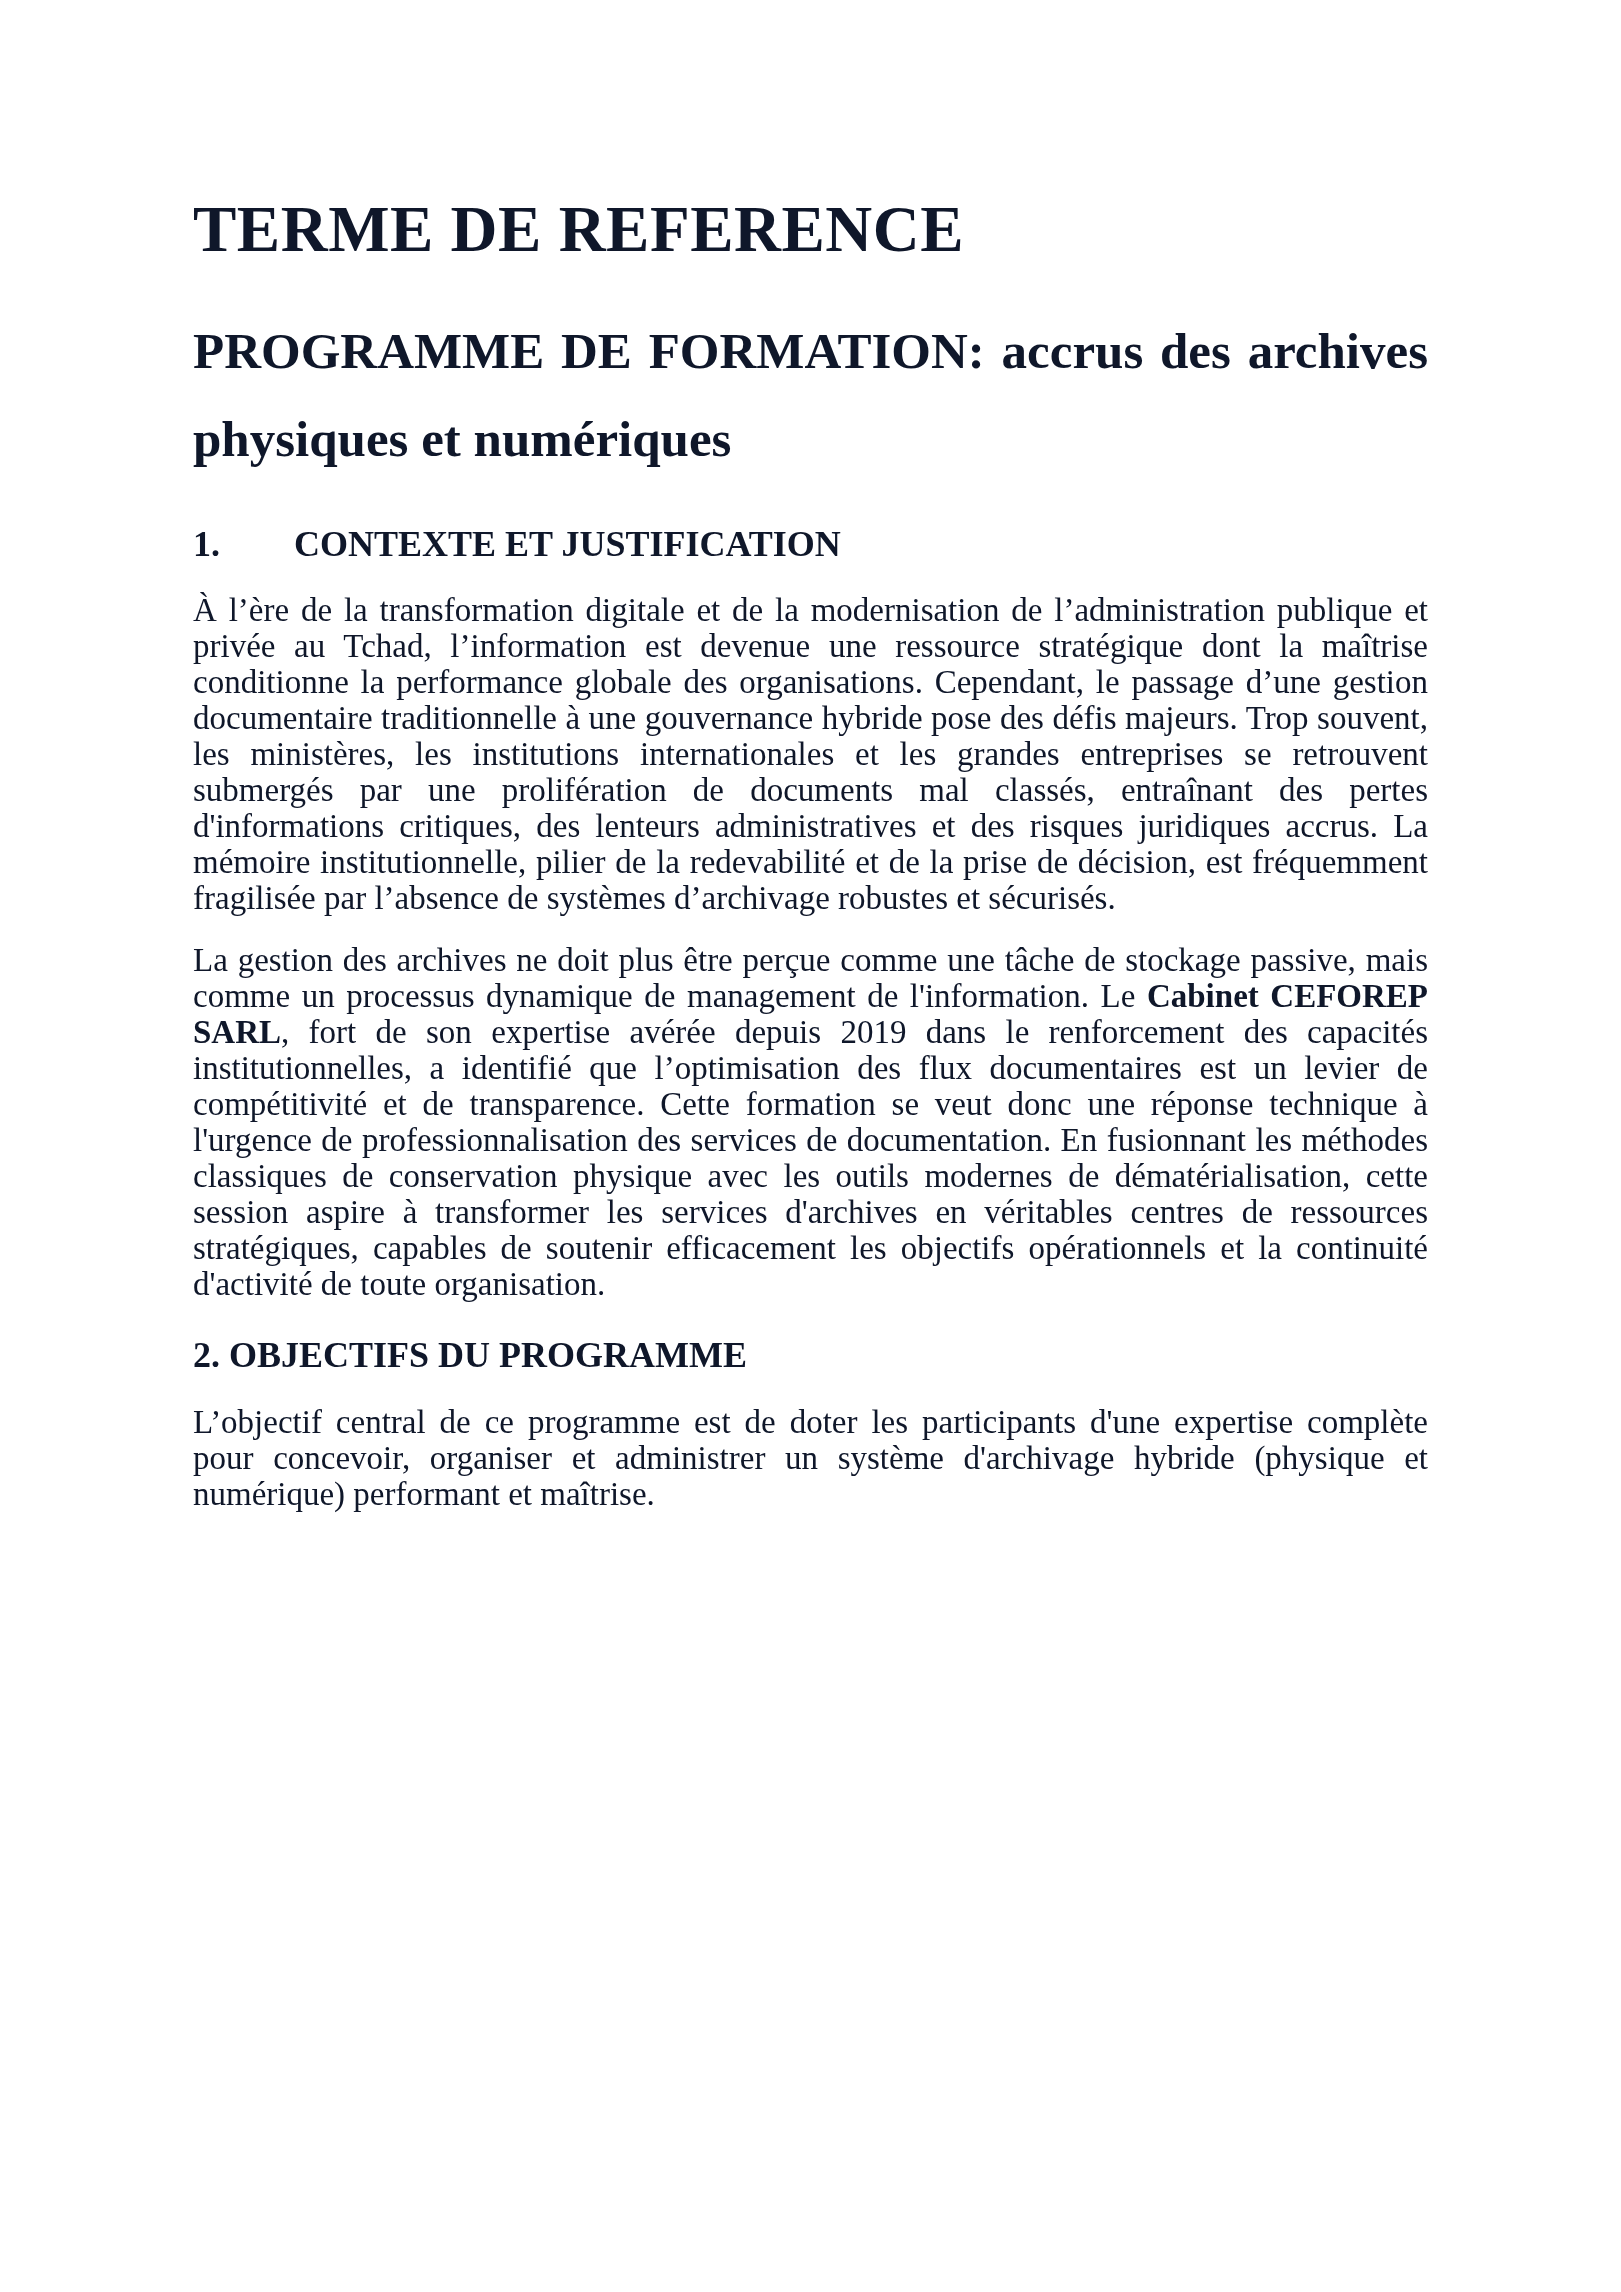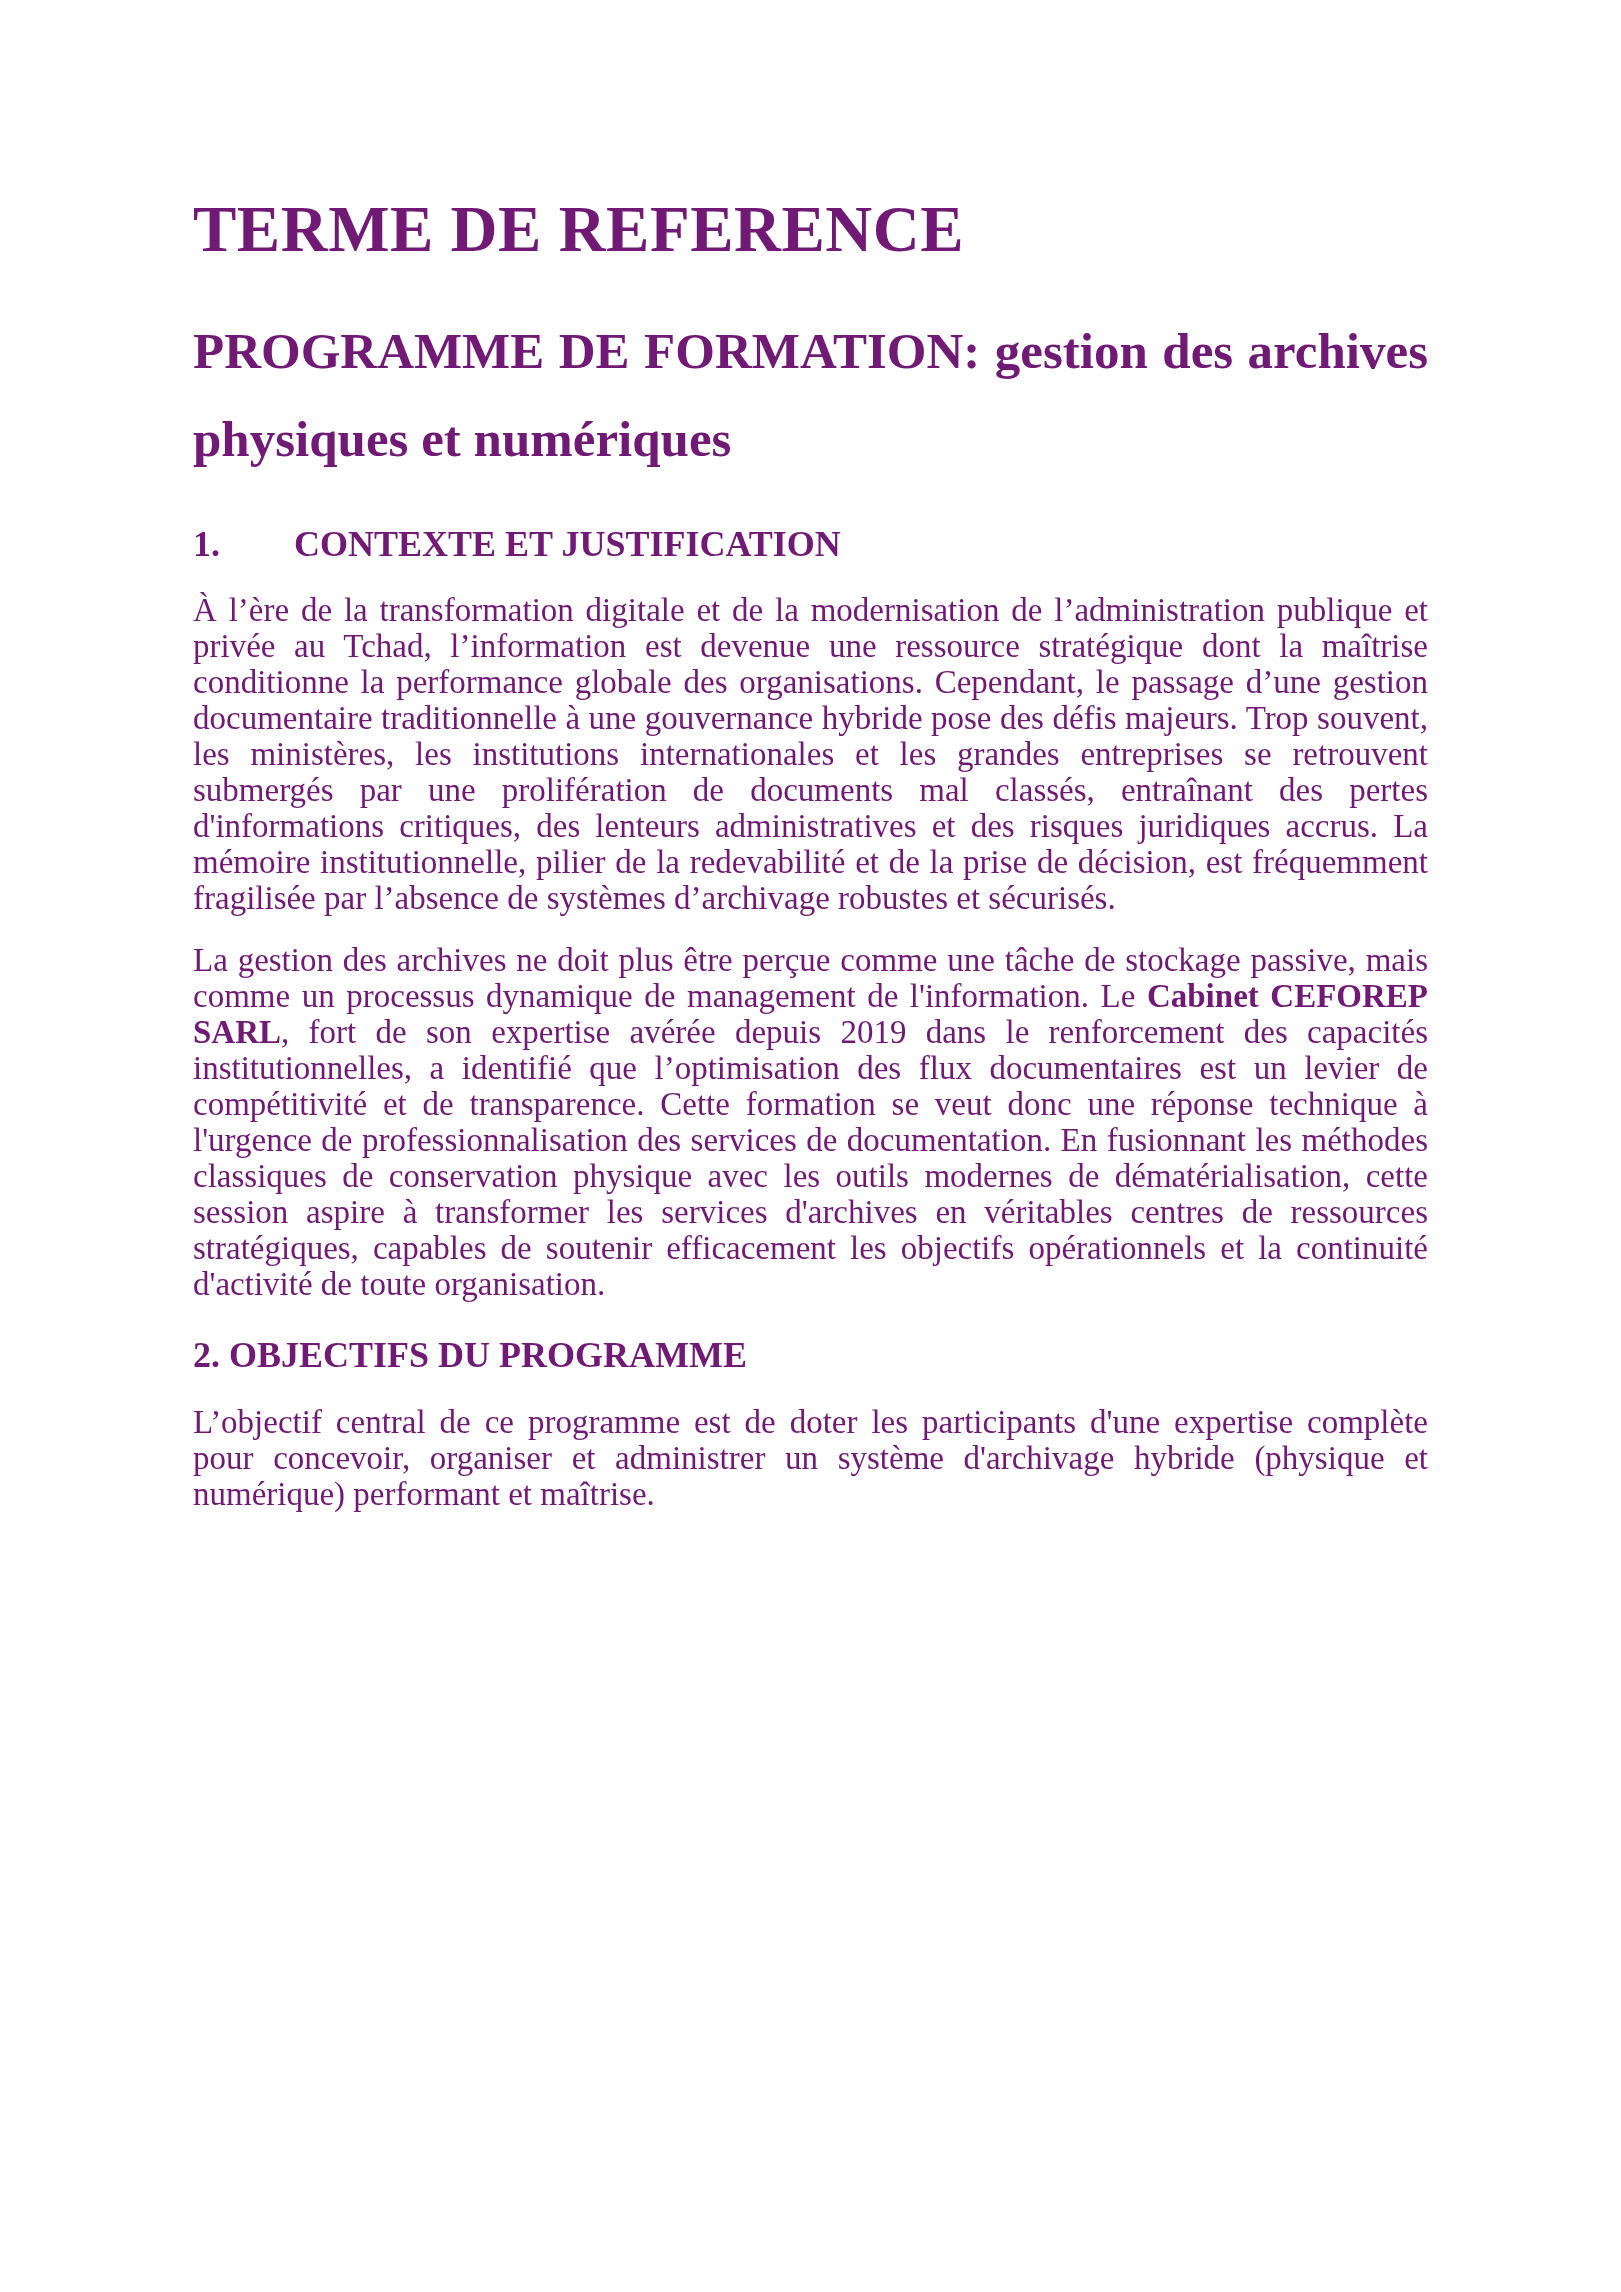--- a/index.html
+++ b/index.html
@@ -5,21 +5,21 @@
   html, body {
     margin: 0;
     padding: 0;
     background: #ffffff;
   }
   .page {
     position: relative;
     width: 1621px;
     height: 2293px;
     background: #ffffff;
-    color: #701a75;
+    color: #0f172a;
     font-family: "Liberation Serif", "DejaVu Serif", serif;
     box-sizing: border-box;
     padding: 0 193px;
     overflow: hidden;
   }
   .doc-title {
     margin: 190px 0 0 0;
     font-size: 65px;
     line-height: 78px;
     font-weight: bold;
@@ -67,21 +67,21 @@
   }
   b.inline-bold { font-weight: bold; }
 </style>
 </head>
 <body>
 
 <div class="page">
 
   <h1 class="doc-title">TERME DE REFERENCE</h1>
 
-  <h2 class="doc-subtitle">PROGRAMME DE FORMATION: gestion des archives physiques et numériques</h2>
+  <h2 class="doc-subtitle">PROGRAMME DE FORMATION: accrus des archives physiques et numériques</h2>
 
   <h3 class="section-heading"><span class="heading-num">1.</span><span>CONTEXTE ET JUSTIFICATION</span></h3>
 
   <p class="body-par">À l’ère de la transformation digitale et de la modernisation de l’administration publique et privée au Tchad, l’information est devenue une ressource stratégique dont la maîtrise conditionne la performance globale des organisations. Cependant, le passage d’une gestion documentaire traditionnelle à une gouvernance hybride pose des défis majeurs. Trop souvent, les ministères, les institutions internationales et les grandes entreprises se retrouvent submergés par une prolifération de documents mal classés, entraînant des pertes d'informations critiques, des lenteurs administratives et des risques juridiques accrus. La mémoire institutionnelle, pilier de la redevabilité et de la prise de décision, est fréquemment fragilisée par l’absence de systèmes d’archivage robustes et sécurisés.</p>
 
   <p class="body-par gap"><span>La gestion des archives ne doit plus être perçue comme une tâche de stockage passive, mais comme un processus dynamique de management de l'information. Le </span><b class="inline-bold">Cabinet CEFOREP SARL</b><span>, fort de son expertise avérée depuis 2019 dans le renforcement des capacités institutionnelles, a identifié que l’optimisation des flux documentaires est un levier de compétitivité et de transparence. Cette formation se veut donc une réponse technique à l'urgence de professionnalisation des services de documentation. En fusionnant les méthodes classiques de conservation physique avec les outils modernes de dématérialisation, cette session aspire à transformer les services d'archives en véritables centres de ressources stratégiques, capables de soutenir efficacement les objectifs opérationnels et la continuité d'activité de toute organisation.</span></p>
 
   <h3 class="section-heading second">2. OBJECTIFS DU PROGRAMME</h3>
 
 

